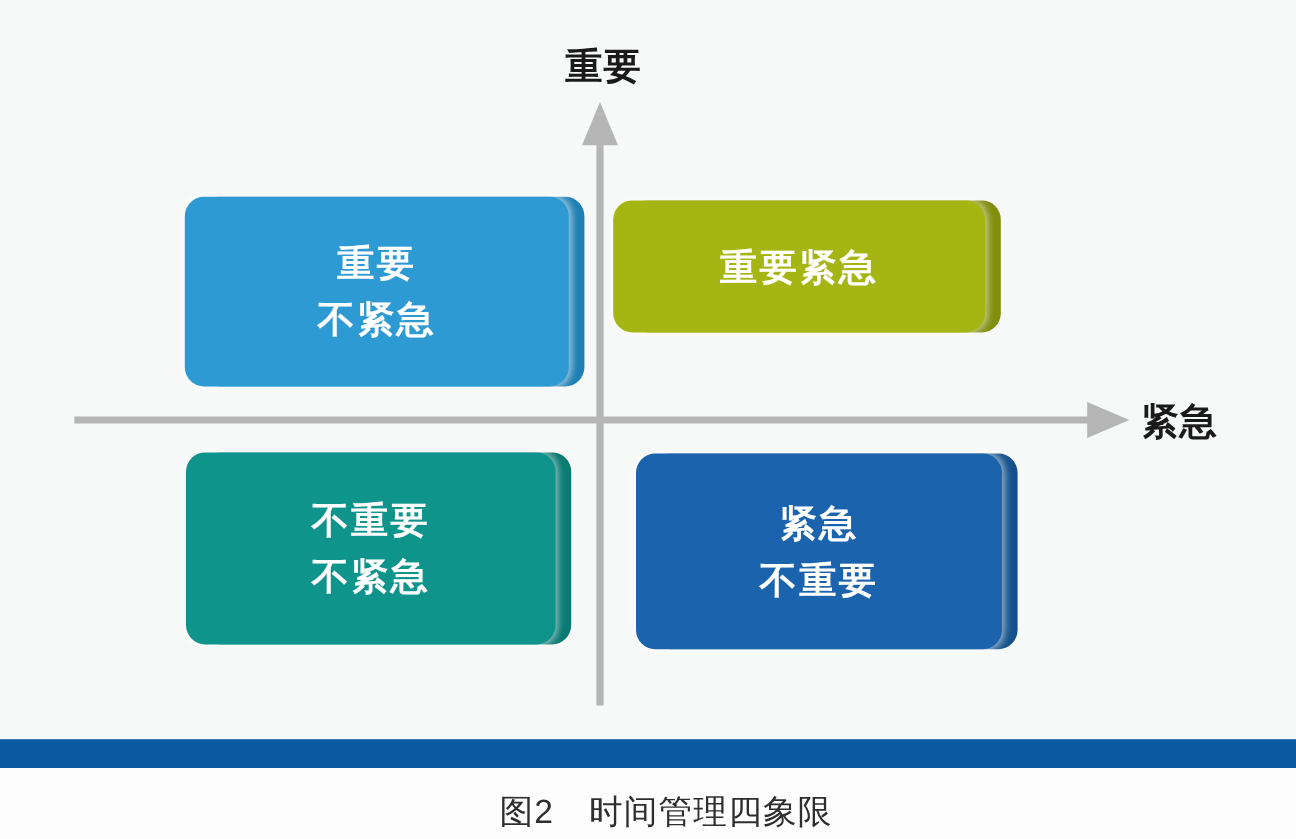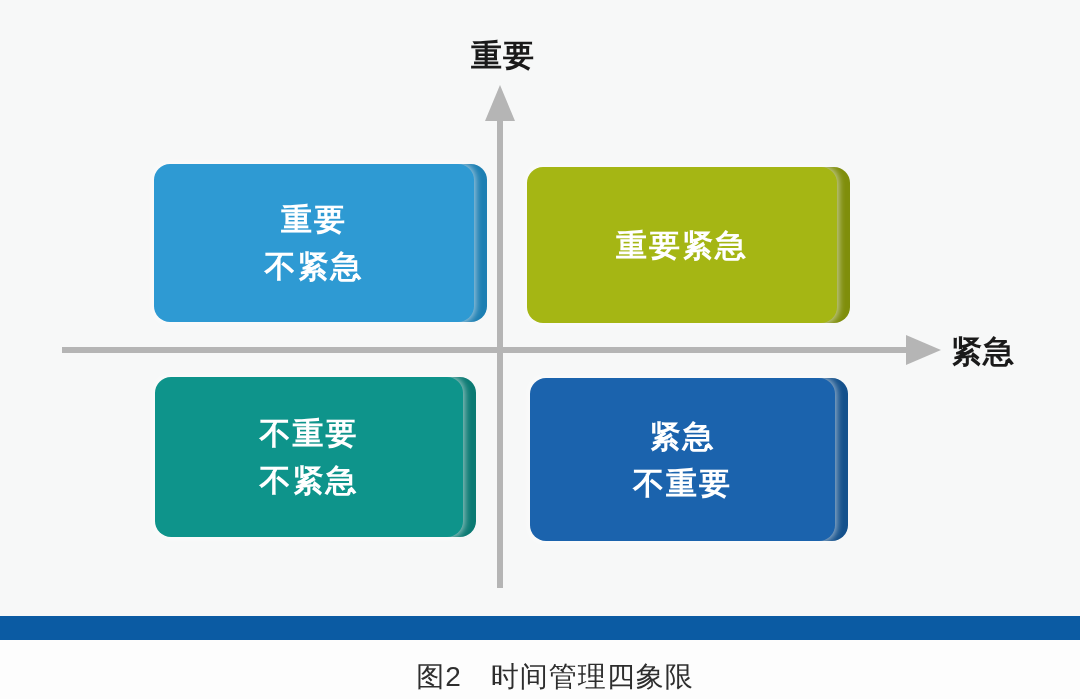--- a/index.html
+++ b/index.html
@@ -34,21 +34,21 @@
   .quad .face{
     position:absolute;inset:0;
     background:var(--face);border-radius:16px;
     display:flex;flex-direction:column;align-items:center;justify-content:center;
     color:var(--qtext,#FFFFFF);font-weight:700;font-size:31px;line-height:47px;
     letter-spacing:2px;text-align:center;
     box-shadow:0 0 6px 2px rgba(255,255,255,0.55);
   }
   .qline:empty{display:none;}
   .q1{left:154px;top:164px;width:320px;height:158px;}
-  .q2{left:527px;top:167px;width:310px;height:156px;}
+  .q2{left:511px;top:167px;width:310px;height:110px;}
   .q3{left:155px;top:377px;width:308px;height:160px;}
   .q4{left:530px;top:378px;width:305px;height:163px;}
   .divider-bar{
     position:absolute;left:0;top:616px;width:100%;height:24px;
     background:var(--bar,#0B5BA3);
   }
   .footer-area{
     position:absolute;left:0;top:640px;right:0;bottom:0;
     background:var(--footerbg,#FDFDFD);
   }

